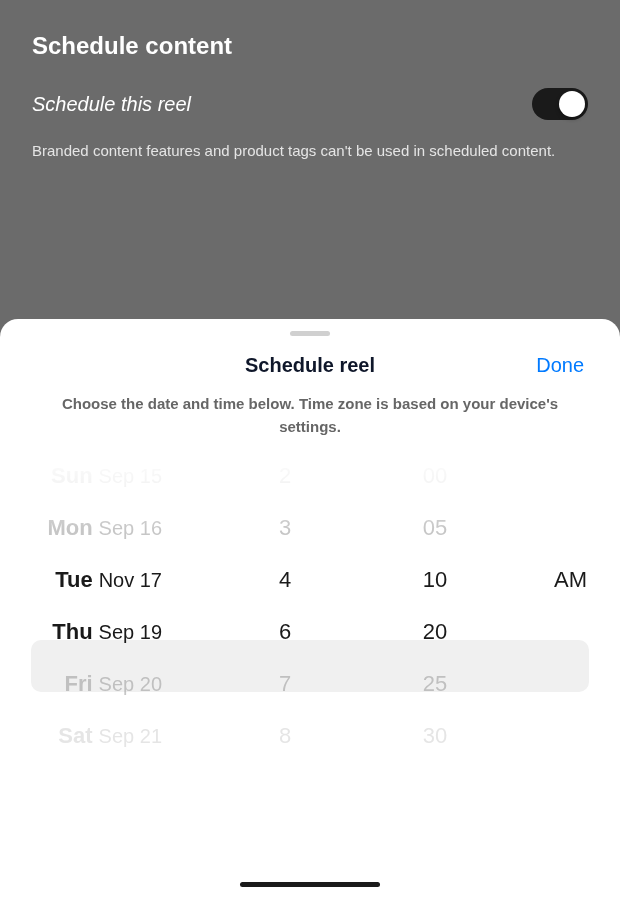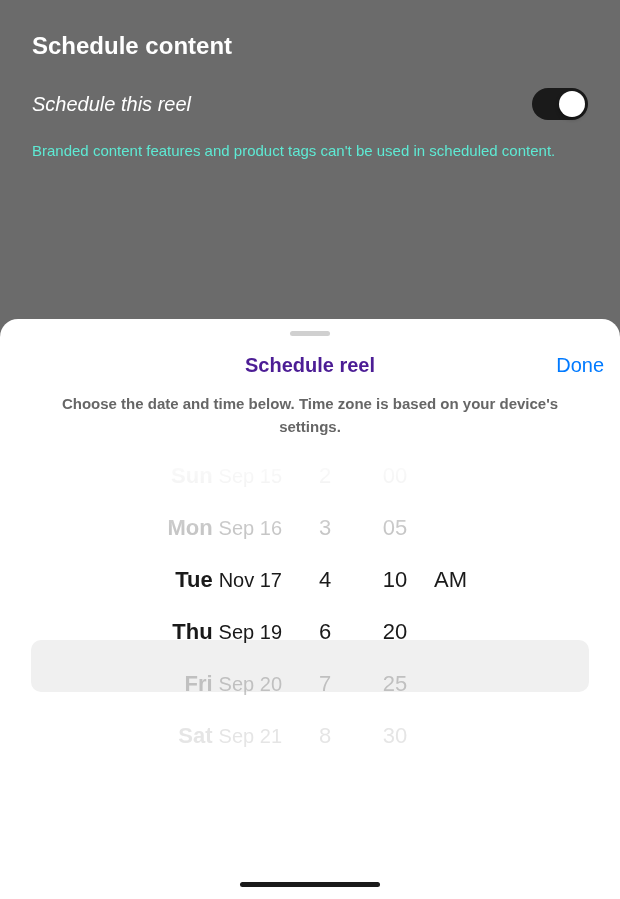--- a/index.html
+++ b/index.html
@@ -59,21 +59,21 @@
     .toggle-thumb {
       width: 26px;
       height: 26px;
       background: #fff;
       border-radius: 50%;
       box-shadow: 0 2px 4px rgba(0,0,0,0.3);
     }
 
     .branded-text {
       font-size: 15px;
-      color: #5eead4;
+      color: #e5e5e5;
       line-height: 1.5;
     }
 
     
     .bottom-sheet {
       position: absolute;
       bottom: 0;
       left: 0;
       width: 100%;
       height: 580px;
@@ -98,26 +98,26 @@
       display: flex;
       align-items: center;
       justify-content: center;
       padding: 18px 24px 8px;
       position: relative;
     }
 
     .sheet-title {
       font-size: 20px;
       font-weight: 700;
-      color: #4c1d95;
+      color: #0f172a;
     }
 
     .done-button {
       position: absolute;
-      right: 16px;
+      right: 36px;
       font-size: 20px;
       font-weight: 500;
       color: #007AFF;
       background: none;
       border: none;
       cursor: pointer;
     }
 
     .sheet-subtitle {
       font-size: 15px;
@@ -157,21 +157,21 @@
       width: 100%;
       position: relative;
       z-index: 1;
     }
 
     .picker-row {
       display: flex;
       width: 100%;
       height: 52px;
       align-items: center;
-      justify-content: center;
+      justify-content: space-between;
       gap: 0;
     }
 
     .picker-row.selected {
       
     }
 
     .picker-row.faded-far {
       opacity: 0.25;
     }

